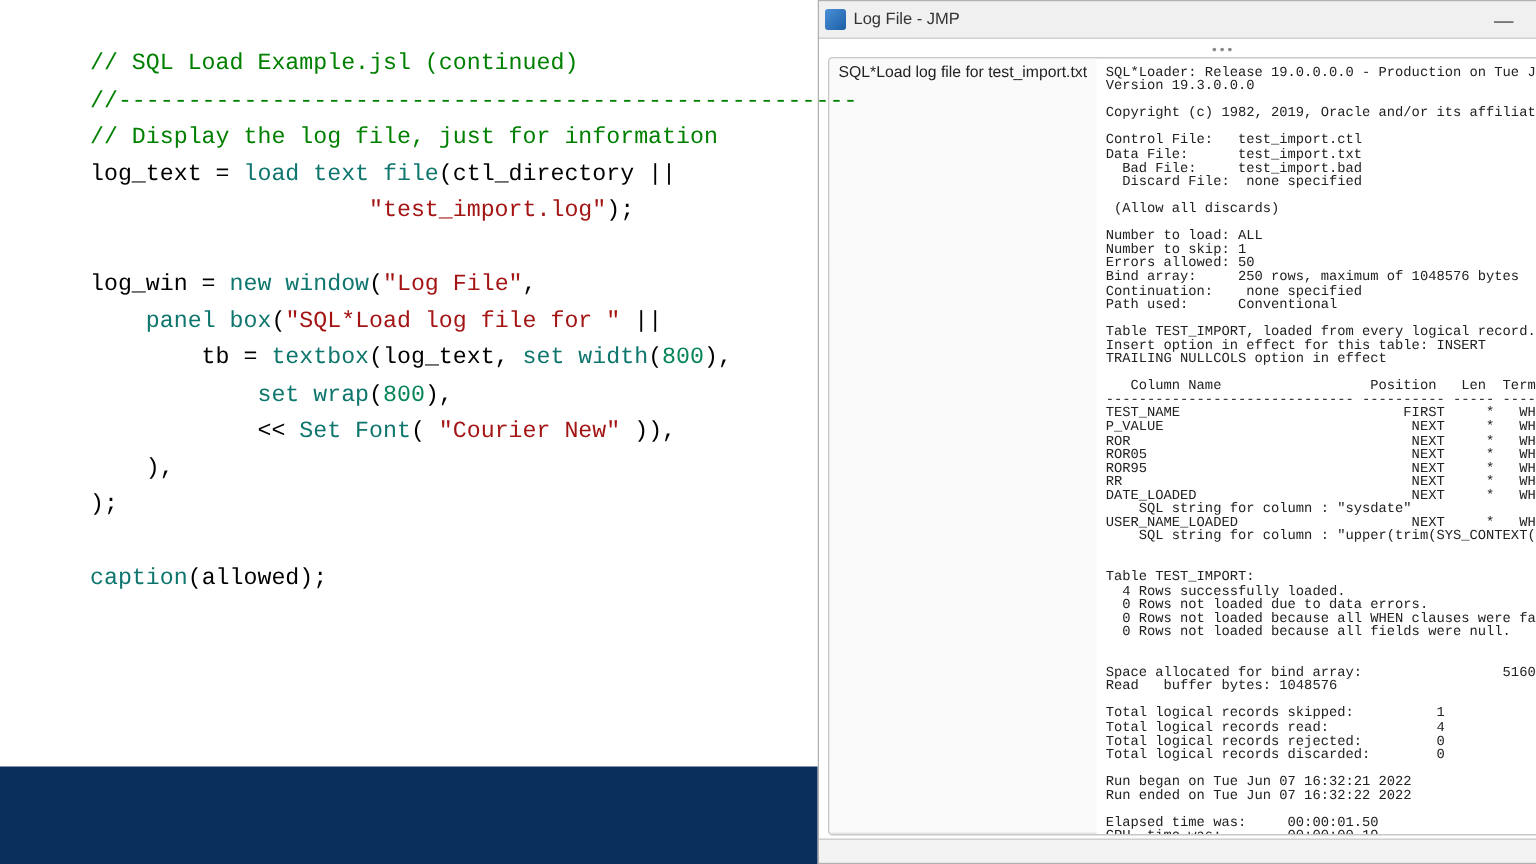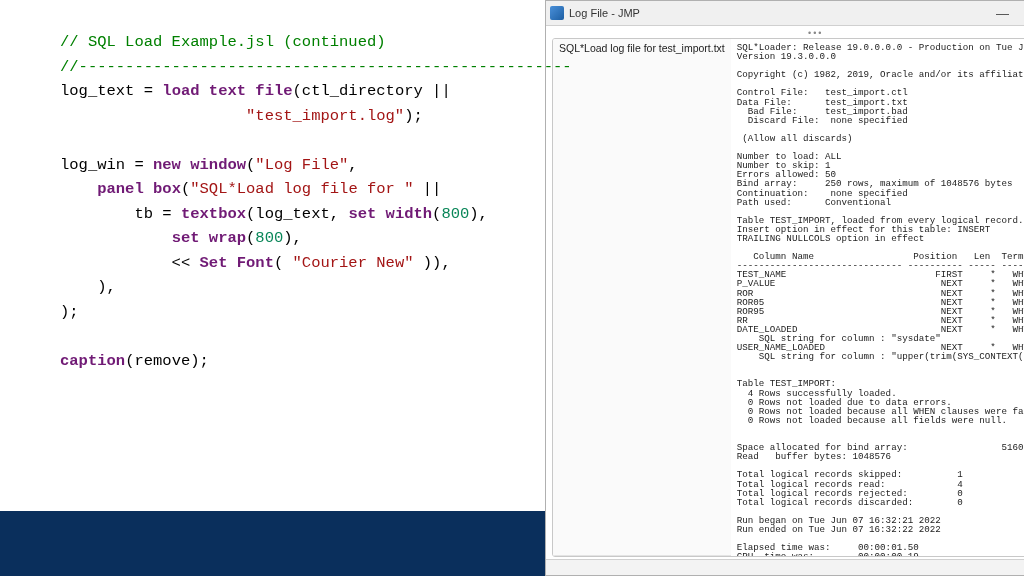--- a/index.html
+++ b/index.html
@@ -29,21 +29,21 @@
     height: 65px;
     background: #0a2f5c;
   }
   .code-line {
     font-size: 15.5px;
     line-height: 24.5px;
     white-space: pre;
     color: #000;
   }
   .comment { color: #008000; }
-  .keyword { color: #701a75; font-weight: bold; }
+  .keyword { color: #0f766e; }
   .string  { color: #a31515; }
   .number  { color: #098658; }
 
   .app-window {
     width: 544px;
     height: 576px;
     background: #fff;
     border: 1px solid #b0b0b0;
     display: flex;
     flex-direction: column;
@@ -138,32 +138,33 @@
   .log-scroll::-webkit-scrollbar-thumb { background: #c2c2c2; border: 3px solid #f0f0f0; border-radius: 7px; }
 </style>
 </head>
 <body>
 
 <div class="main-container">
 
   <div class="code-pane">
     <div class="code-line comment">// SQL Load Example.jsl (continued)</div>
     <div class="code-line comment">//-----------------------------------------------------</div>
+    <div class="code-line comment">// Display the log file, just for information</div>
     <div class="code-line"><span>log_text = </span><span class="keyword">load text file</span><span>(ctl_directory ||</span></div>
     <div class="code-line"><span>                    </span><span class="string">"test_import.log"</span><span>);</span></div>
     <div class="code-line">&nbsp;</div>
     <div class="code-line"><span>log_win = </span><span class="keyword">new window</span><span>(</span><span class="string">"Log File"</span><span>,</span></div>
     <div class="code-line"><span>    </span><span class="keyword">panel box</span><span>(</span><span class="string">"SQL*Load log file for "</span><span> ||</span></div>
     <div class="code-line"><span>        tb = </span><span class="keyword">textbox</span><span>(log_text, </span><span class="keyword">set width</span><span>(</span><span class="number">800</span><span>),</span></div>
     <div class="code-line"><span>            </span><span class="keyword">set wrap</span><span>(</span><span class="number">800</span><span>),</span></div>
     <div class="code-line"><span>            &lt;&lt; </span><span class="keyword">Set Font</span><span>( </span><span class="string">"Courier New"</span><span> )),</span></div>
     <div class="code-line">    ),</div>
     <div class="code-line">);</div>
     <div class="code-line">&nbsp;</div>
-    <div class="code-line"><span class="keyword">caption</span><span>(remove);</span></div>
+    <div class="code-line"><span class="keyword">caption</span><span>(allowed);</span></div>
     <div class="bottom-band"></div>
   </div>
 
   <div class="app-window">
     <div class="titlebar">
       <div class="app-icon"></div>
       <div class="title-text">Log File - JMP</div>
       <div class="winbtn">—</div>
       <div class="winbtn">☐</div>
       <div class="winbtn">✕</div>

